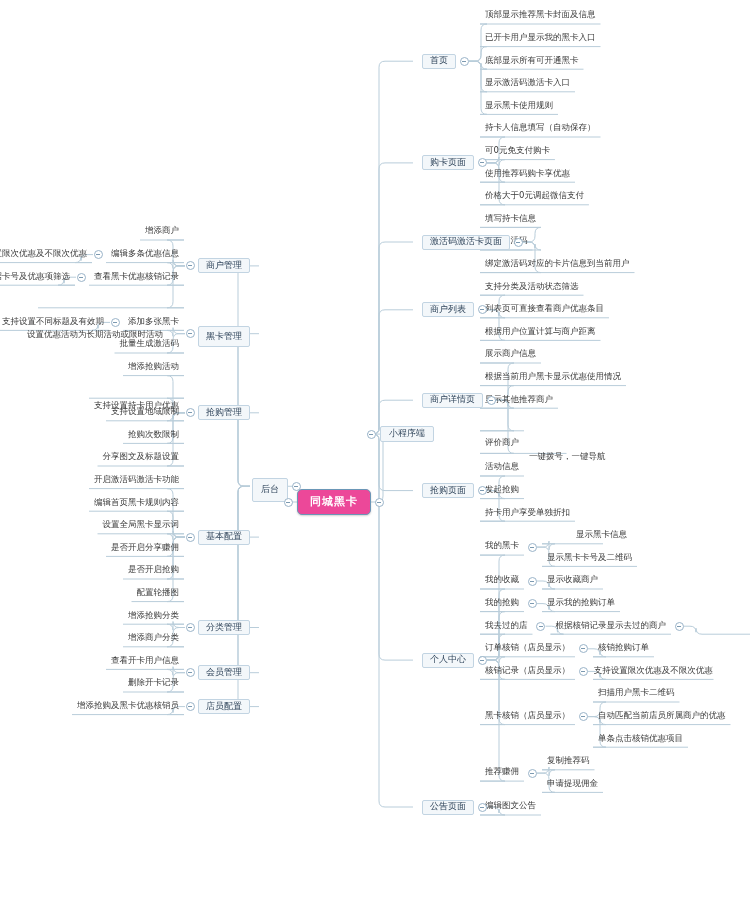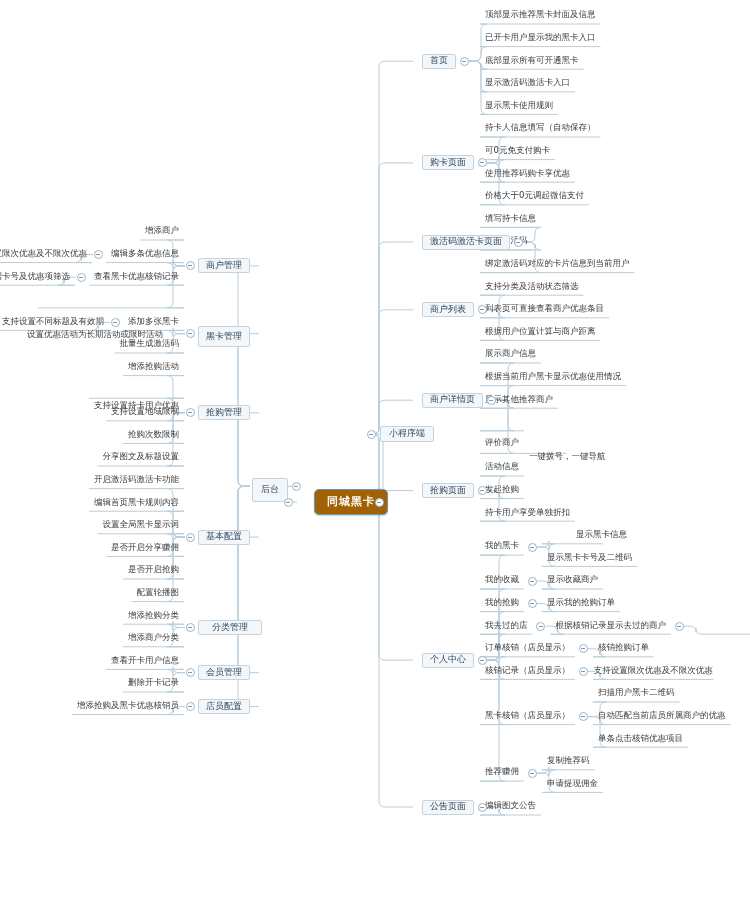--- a/index.html
+++ b/index.html
@@ -20,30 +20,29 @@
     white-space:nowrap;
     line-height:1.1;
     box-sizing:border-box;
     display:flex;
     align-items:center;
     justify-content:center;
   }
 
   
   .n-root{
-    background:#a16207;
+    background:#ec4899;
     border:1px solid #6b97b7;
     border-radius:5px;
     color:#ffffff;
     font-size:11px;
     font-weight:bold;
     letter-spacing:1px;
     padding:5px 12px;
     box-shadow:0 1px 2px rgba(0,0,0,.18);
-    margin-left:17px;
   }
   
   .n-l1{
     background:#f3f7fa;
     border:1px solid #c2d4e2;
     border-radius:2px;
     color:#31465c;
     font-size:9px;
     padding:3px 7px;
   }
@@ -333,21 +332,21 @@
       <div class="node n-txt" style="left: 89px; top: 474.1px; width: 95px; height: 13px;">开启激活码激活卡功能</div>
       <div class="node n-txt" style="left: 89px; top: 496.7px; width: 95px; height: 13px;">编辑首页黑卡规则内容</div>
       <div class="node n-txt" style="left: 97.5px; top: 519.3px; width: 86.5px; height: 13px;">设置全局黑卡显示词</div>
       <div class="node n-txt" style="left: 106px; top: 541.9px; width: 78px; height: 13px;">是否开启分享赚佣</div>
       <div class="node n-txt" style="left: 123px; top: 564.5px; width: 61px; height: 13px;">是否开启抢购</div>
       <div class="node n-txt" style="left: 131.5px; top: 587.1px; width: 52.5px; height: 13px;">配置轮播图</div>
       <div class="node n-l1" style="left: 198px; top: 529.6px; width: 52px; height: 15px;">基本配置</div>
       <div class="toggle" style="left: 185.5px; top: 532.6px;"></div>
       <div class="node n-txt" style="left: 123px; top: 609.7px; width: 61px; height: 13px;">增添抢购分类</div>
       <div class="node n-txt" style="left: 123px; top: 632.3px; width: 61px; height: 13px;">增添商户分类</div>
-      <div class="node n-l1" style="left: 198px; top: 620px; width: 64px; height: 15px;">分类管理</div>
+      <div class="node n-l1" style="left: 198px; top: 620px; width: 52px; height: 15px;">分类管理</div>
       <div class="toggle" style="left: 185.5px; top: 623px;"></div>
       <div class="node n-txt" style="left: 106px; top: 654.9px; width: 78px; height: 13px;">查看开卡用户信息</div>
       <div class="node n-txt" style="left: 123px; top: 677.5px; width: 61px; height: 13px;">删除开卡记录</div>
       <div class="node n-l1" style="left: 198px; top: 665.2px; width: 52px; height: 15px;">会员管理</div>
       <div class="toggle" style="left: 185.5px; top: 668.2px;"></div>
       <div class="node n-txt" style="left: 72px; top: 700.1px; width: 112px; height: 13px;">增添抢购及黑卡优惠核销员</div>
       <div class="node n-l1" style="left: 198px; top: 699.1px; width: 52px; height: 15px;">店员配置</div>
       <div class="toggle" style="left: 185.5px; top: 702.1px;"></div>
       <div class="node n-l1" style="left: 252px; top: 478.25px; width: 36px; height: 24px;">后台</div>
       <div class="toggle" style="left: 291.5px; top: 481.75px;"></div>

